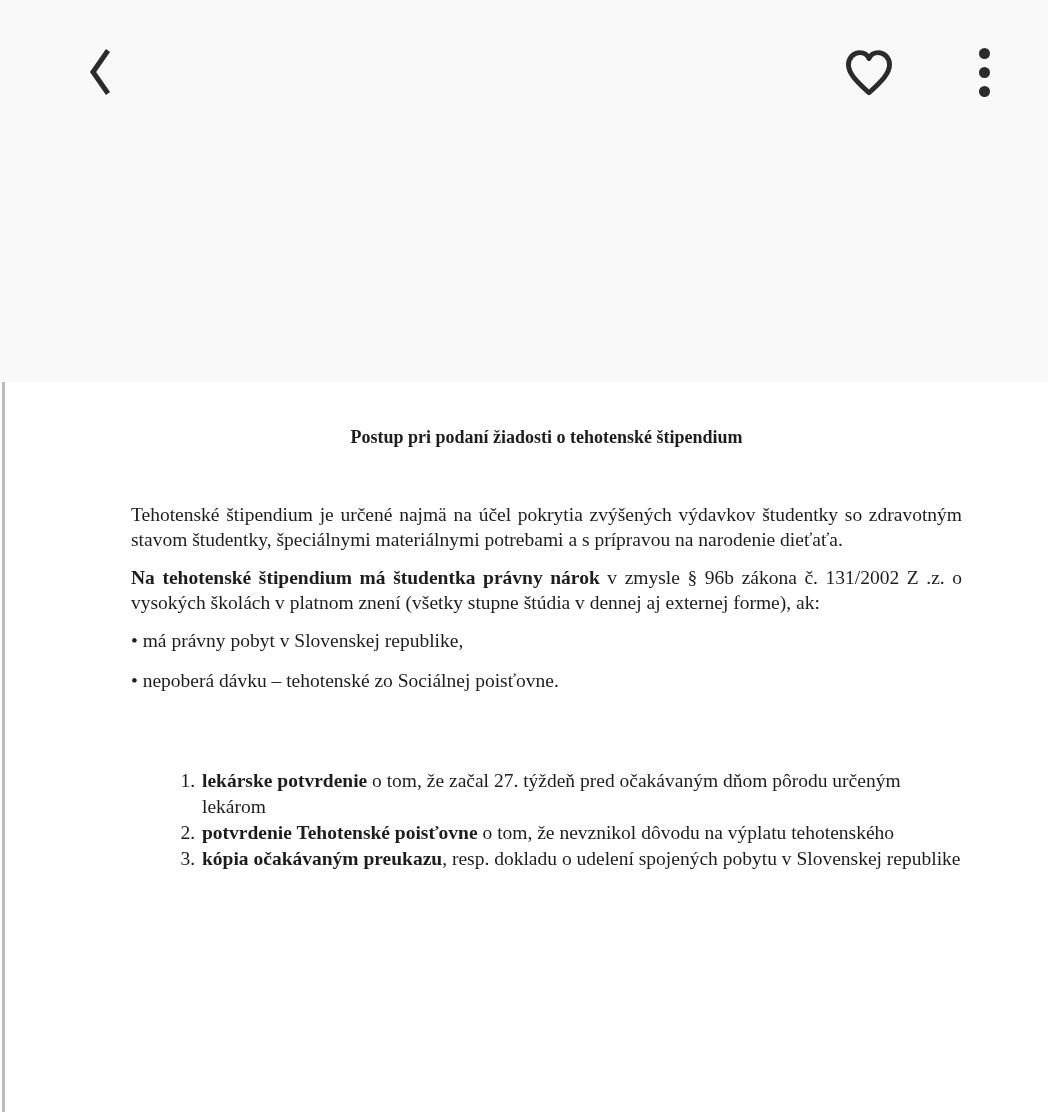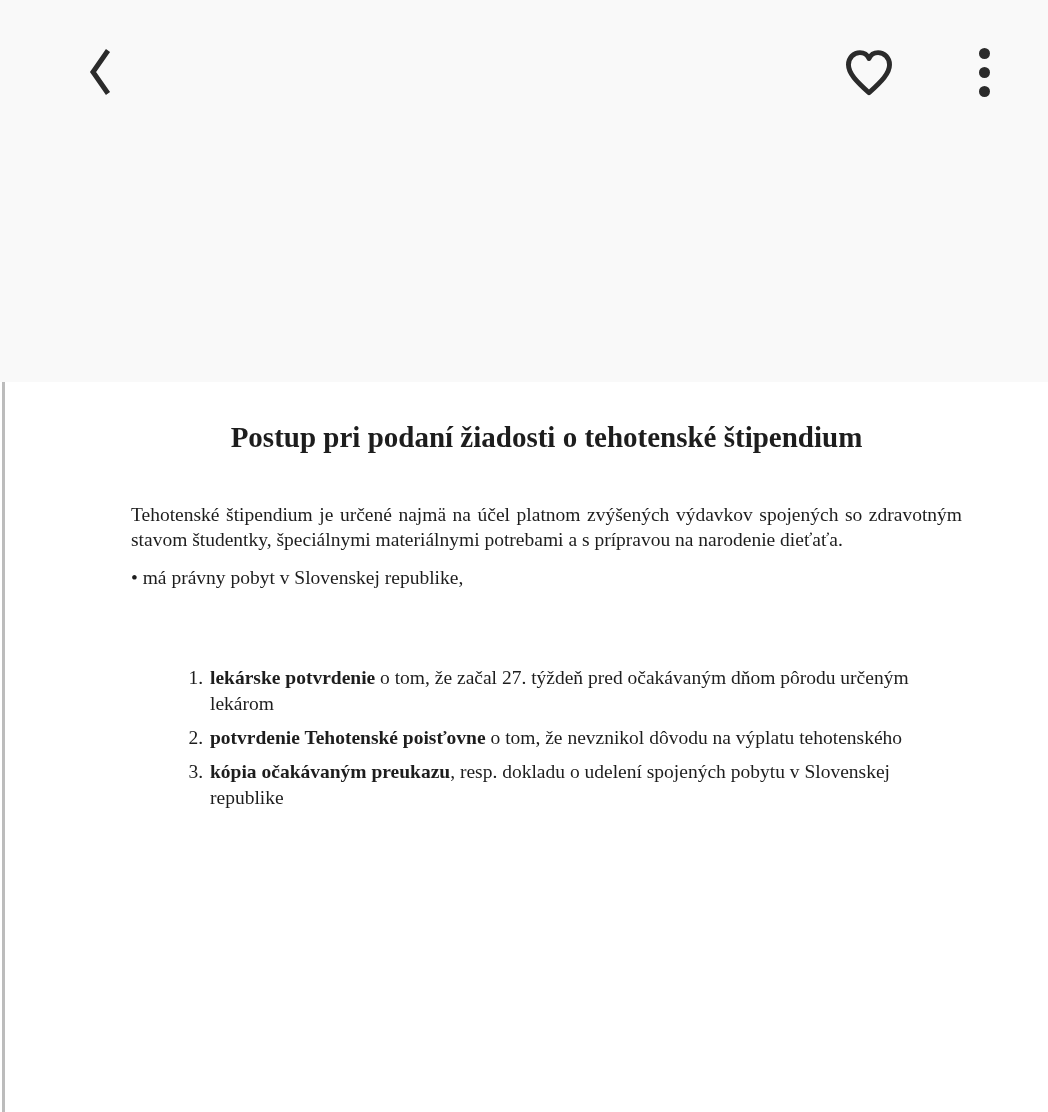--- a/index.html
+++ b/index.html
@@ -41,40 +41,40 @@
   .doc {
     position: absolute; left: 0; top: 0;
     width: 1048px;
     box-sizing: border-box;
     padding: 40px 86px 40px 131px;
     color: #1d1d1d;
     font-size: 19.5px;
     line-height: 25px;
   }
   .doc h1 {
-    font-size: 29px;
+    font-size: 18px;
     line-height: 30px;
     font-weight: bold;
     text-align: center;
     margin: 0 0 50px 0;
     font-family: Liberation Serif, serif;
   }
   .doc p {
     margin: 0 0 13px 0;
     text-align: justify;
   }
   .doc p.bullet { margin-bottom: 15px; }
   .doc .spacer { height: 36px; }
   .doc ol {
     margin: 24px 0 0 0;
     padding: 0 0 0 69px;
     text-align: left;
   }
   .doc ol li {
-    margin: 8px;
+    margin: 0;
     padding-left: 2px;
     line-height: 26px;
   }
   .doc b { font-weight: bold; }
 </style>
 </head>
 <body>
 
 <div class="topbar">
   <button class="icon-btn back-btn">
@@ -98,22 +98,24 @@
       <span class="dot"></span>
     </span>
   </button>
 </div>
 
 <div class="page">
   <div class="edge-bar"></div>
   <div class="doc">
     <h1>Postup pri podaní žiadosti o tehotenské štipendium</h1>
     <div>
-        <p><span>Tehotenské štipendium je určené najmä na účel platnom zvýšených výdavkov spojených so zdravotným stavom študentky, špeciálnymi materiálnymi potrebami a s prípravou na narodenie dieťaťa.</span></p>
+        <p><span>Tehotenské štipendium je určené najmä na účel pokrytia zvýšených výdavkov študentky so zdravotným stavom študentky, špeciálnymi materiálnymi potrebami a s prípravou na narodenie dieťaťa.</span></p>
+        <p><b>Na tehotenské štipendium má študentka právny nárok</b><span> v zmysle § 96b zákona č. 131/2002 Z .z. o vysokých školách v platnom znení (všetky stupne štúdia v dennej aj externej forme), ak:</span></p>
         <p class="bullet"><span>• </span><span>má právny pobyt v Slovenskej republike,</span></p>
+        <p class="bullet"><span>• </span><span>nepoberá dávku – tehotenské zo Sociálnej poisťovne.</span></p>
         <div class="spacer"></div>
         <ol>
           <li><b>lekárske potvrdenie</b><span> o tom, že začal 27. týždeň pred očakávaným dňom pôrodu určeným lekárom</span></li>
           <li><b>potvrdenie Tehotenské poisťovne</b><span> o tom, že nevznikol dôvodu na výplatu tehotenského</span></li>
           <li><b>kópia očakávaným preukazu</b><span>, resp. dokladu o udelení spojených pobytu v Slovenskej republike</span></li>
         </ol>
       </div>
   </div>
 </div>
 

